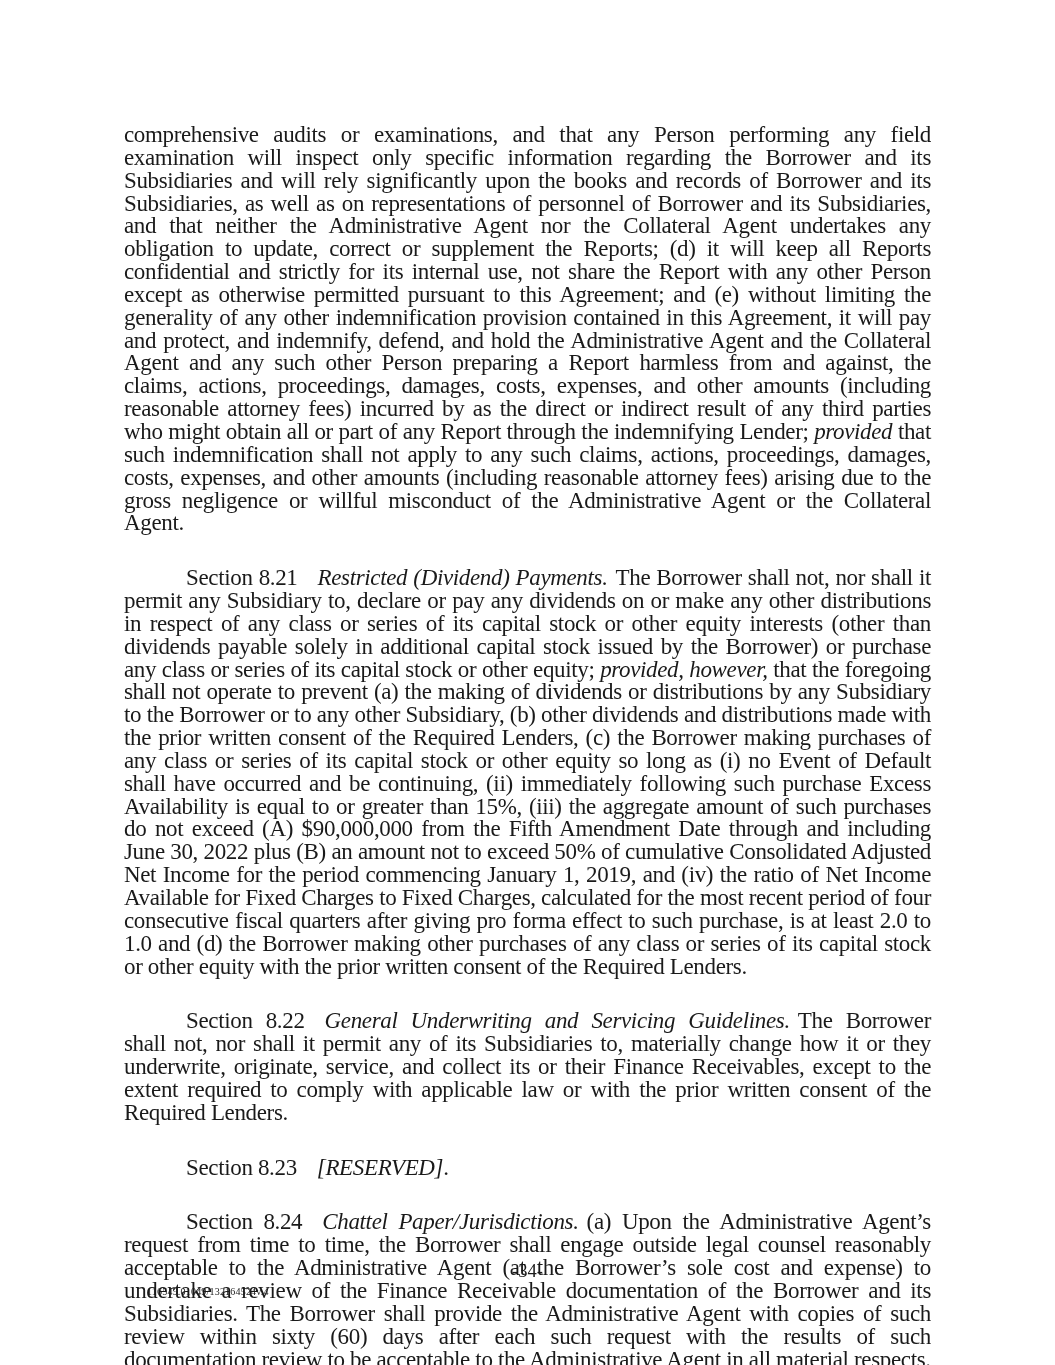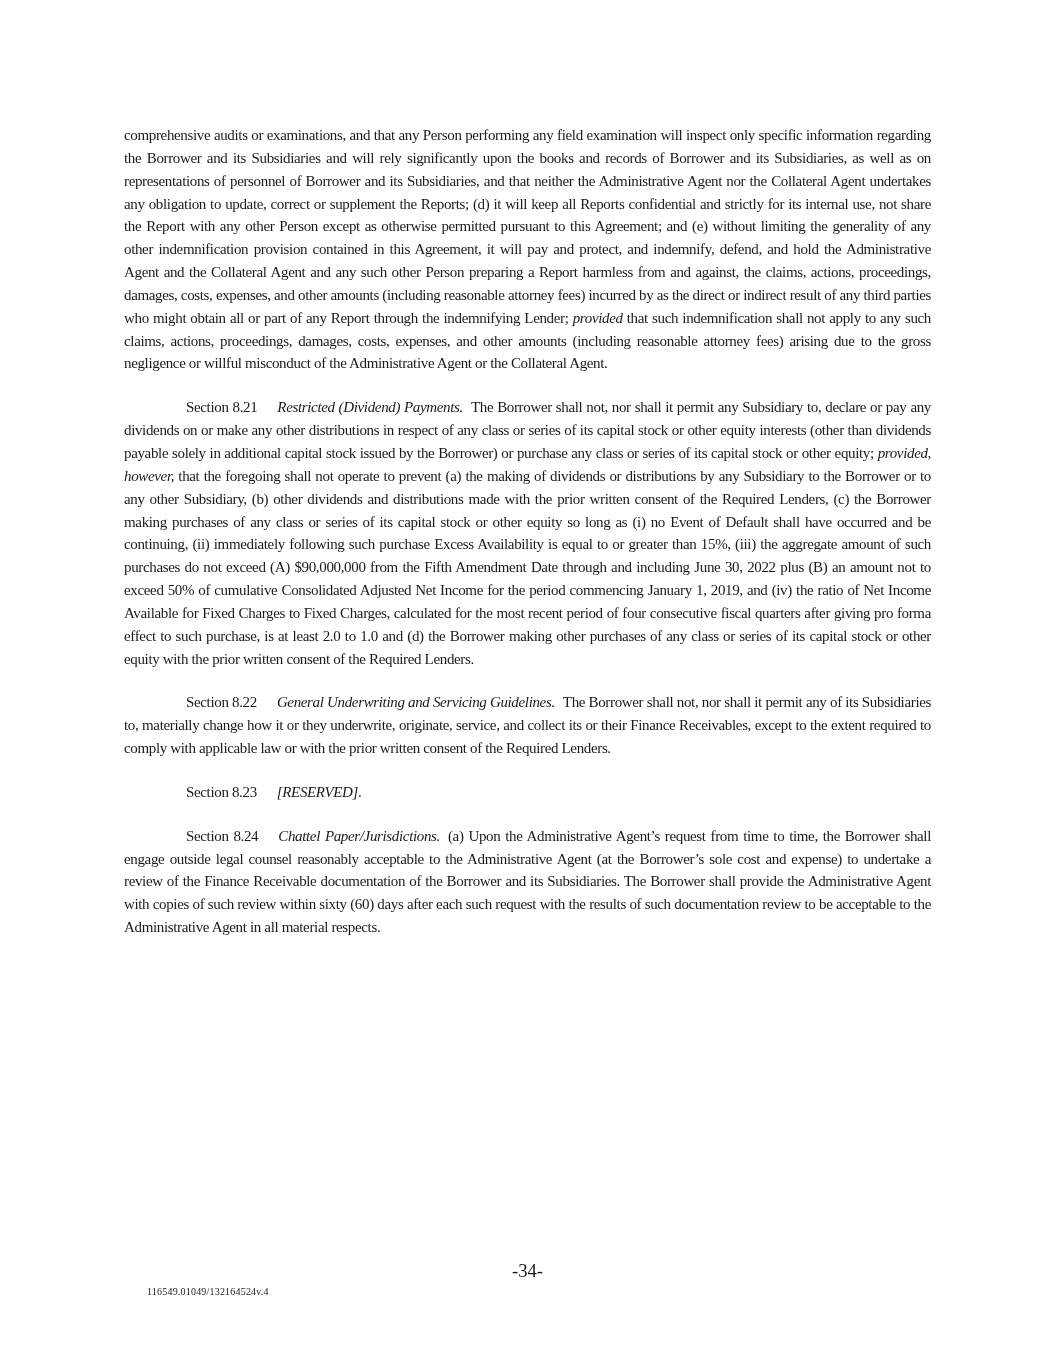--- a/index.html
+++ b/index.html
@@ -15,29 +15,29 @@
       color: #1a1a1a;
       font-family: "Liberation Serif", "DejaVu Serif", serif;
     }
     .page {
       position: absolute;
       left: 124px;
       top: 124px;
       width: 807px;
     }
     .para {
-      font-size: 15px;
+      font-size: 23px;
       line-height: 22.85px;
       text-align: justify;
       margin: 0;
       letter-spacing: -0.35px;
       word-spacing: 0px;
       font-family: Liberation Serif, serif;
     }
-    .para + .para { margin-top: 21px; }
+    .para + .para { margin-top: 32px; }
     .indent { text-indent: 62px; }
     .sec-num { margin-right: 20px; }
     .sec-title { font-style: italic; }
     .ital { font-style: italic; }
     .gap { display: inline-block; width: 8px; }
     .page-number {
       position: absolute;
       left: 0;
       width: 1055px;
       top: 1260px;

